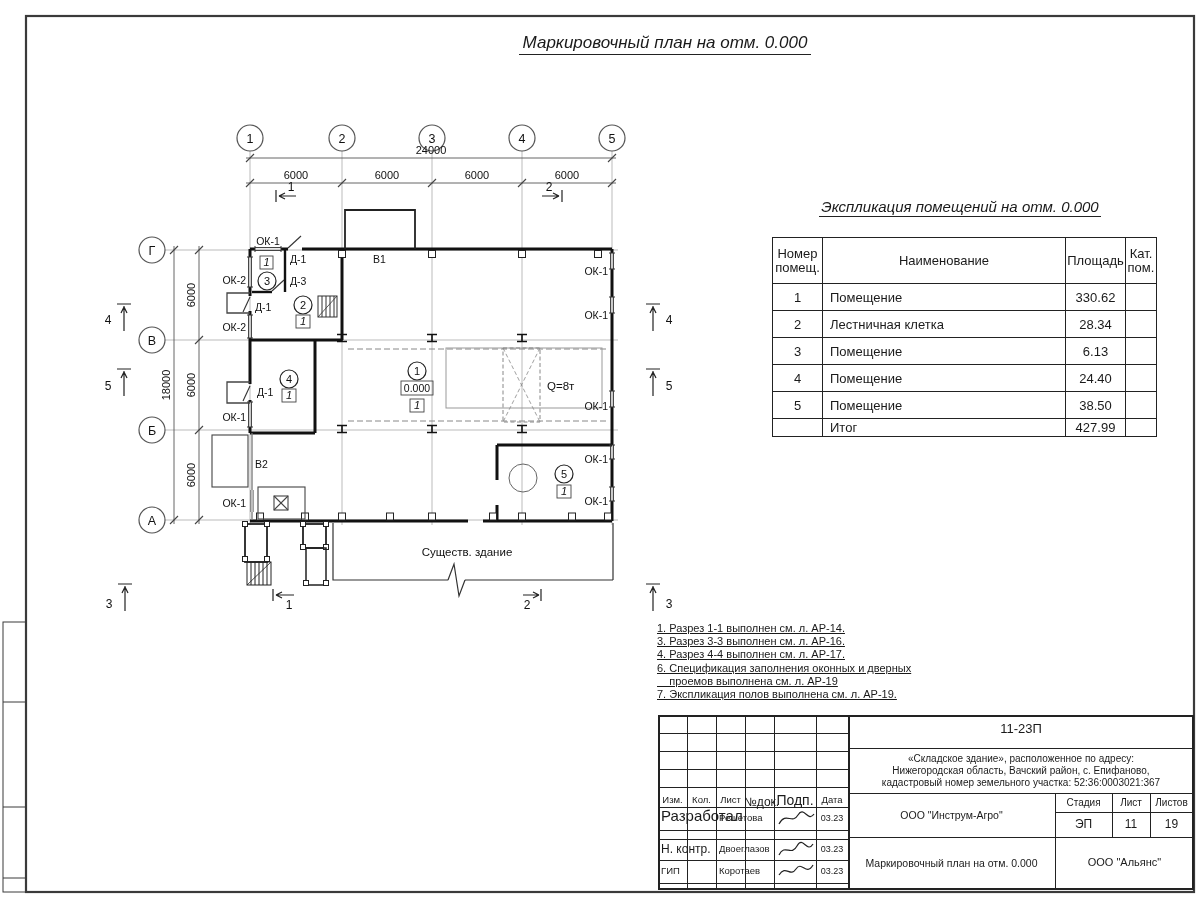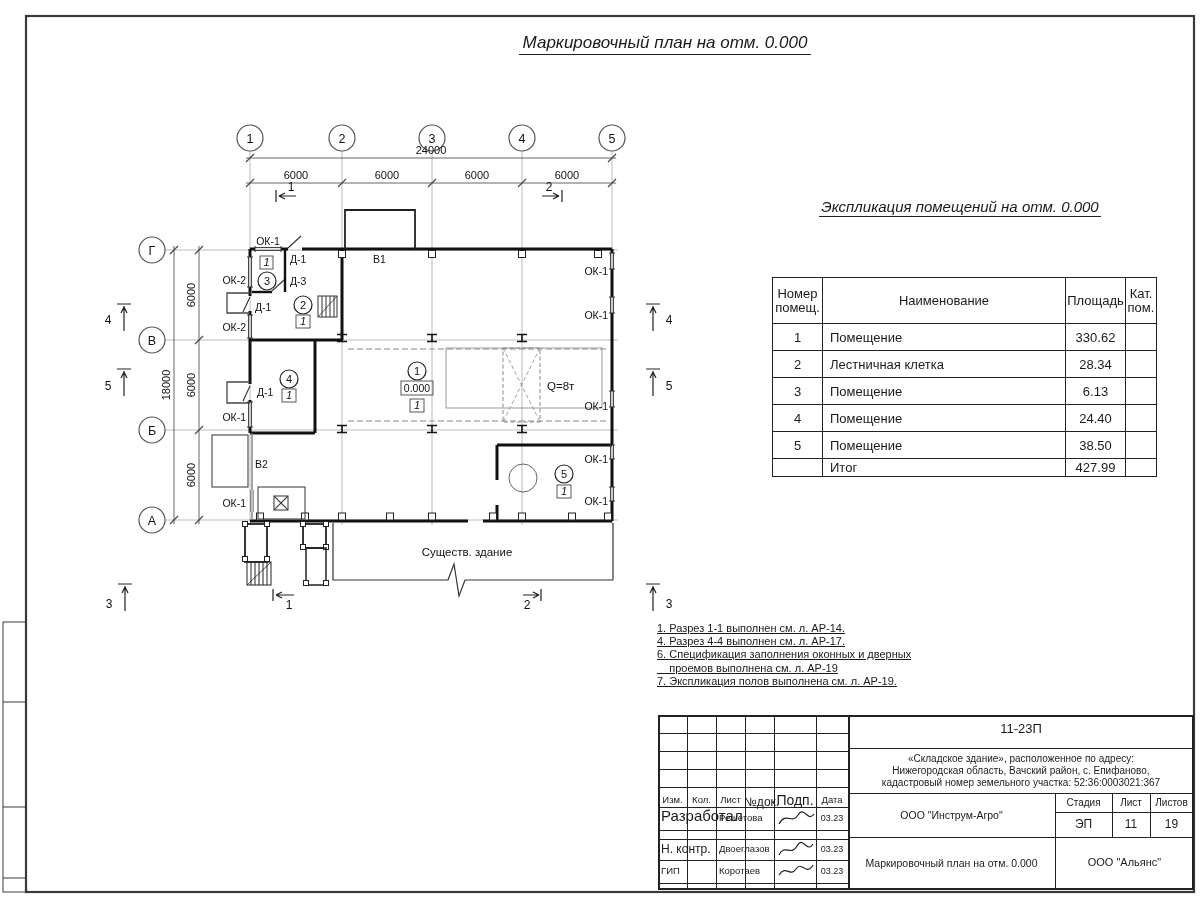--- a/index.html
+++ b/index.html
@@ -317,21 +317,21 @@
     <text x="255" y="468">В2</text>
     <text x="547" y="390" font-size="11.5">Q=8т</text>
     <text x="467" y="556" font-size="11.5" text-anchor="middle">Существ. здание</text>
   </g>
 </svg>
 
 <div class="abs main-title"><span>Маркировочный план на отм. 0.000</span></div>
 
 <div class="abs expl-title"><span>Экспликация помещений на отм. 0.000</span></div>
 
-<table class="expl abs" style="left:772px;top:237px;margin-top:40px;">
+<table class="expl abs" style="left:772px;top:237px;">
   <colgroup>
       <col style="width:50px">
       <col style="width:243px">
       <col style="width:60px">
       <col style="width:31px">
     </colgroup>
   <tbody>
       <tr style="height:46px">
     <td class="c hdr">
           <div>Номер</div>
@@ -378,20 +378,21 @@
     <td class="c"></td>
     <td class="nm" style="padding-left:12px">Итог</td>
     <td class="c">427.99</td>
     <td></td>
   </tr>
 </tbody>
   </table>
 
 <div class="abs notes">
   <div>1. Разрез 1-1 выполнен см. л. АР-14.</div>
+  <div>3. Разрез 3-3 выполнен см. л. АР-16.</div>
   <div>4. Разрез 4-4 выполнен см. л. АР-17.</div>
   <div>6. Спецификация заполнения оконных и дверных
 &nbsp;&nbsp;&nbsp;&nbsp;проемов выполнена см. л. АР-19</div>
   <div>7. Экспликация полов выполнена см. л. АР-19.</div>
 </div>
 
 <div class="abs tb">
 
   <div class="ln" style="left:0;top:0;width:536px;height:1.6px"></div>
   <div class="ln" style="left:0;top:173.4px;width:536px;height:1.6px"></div>

